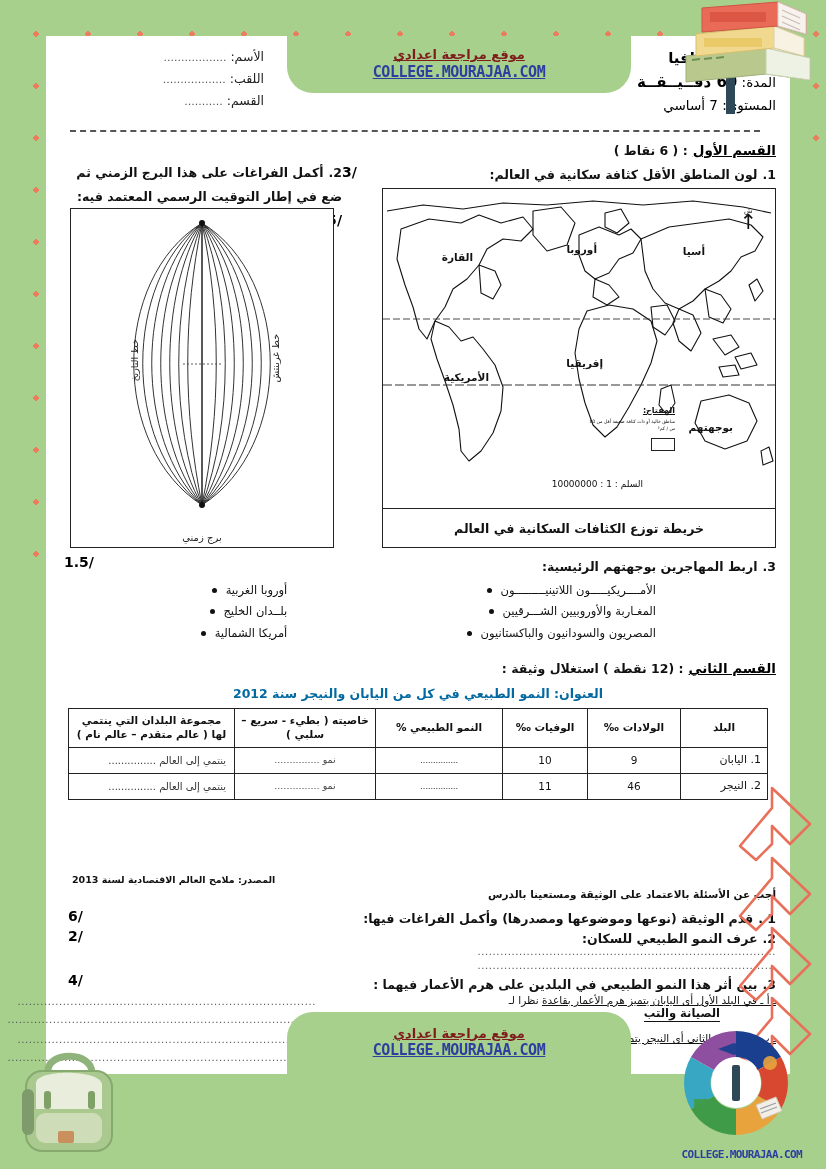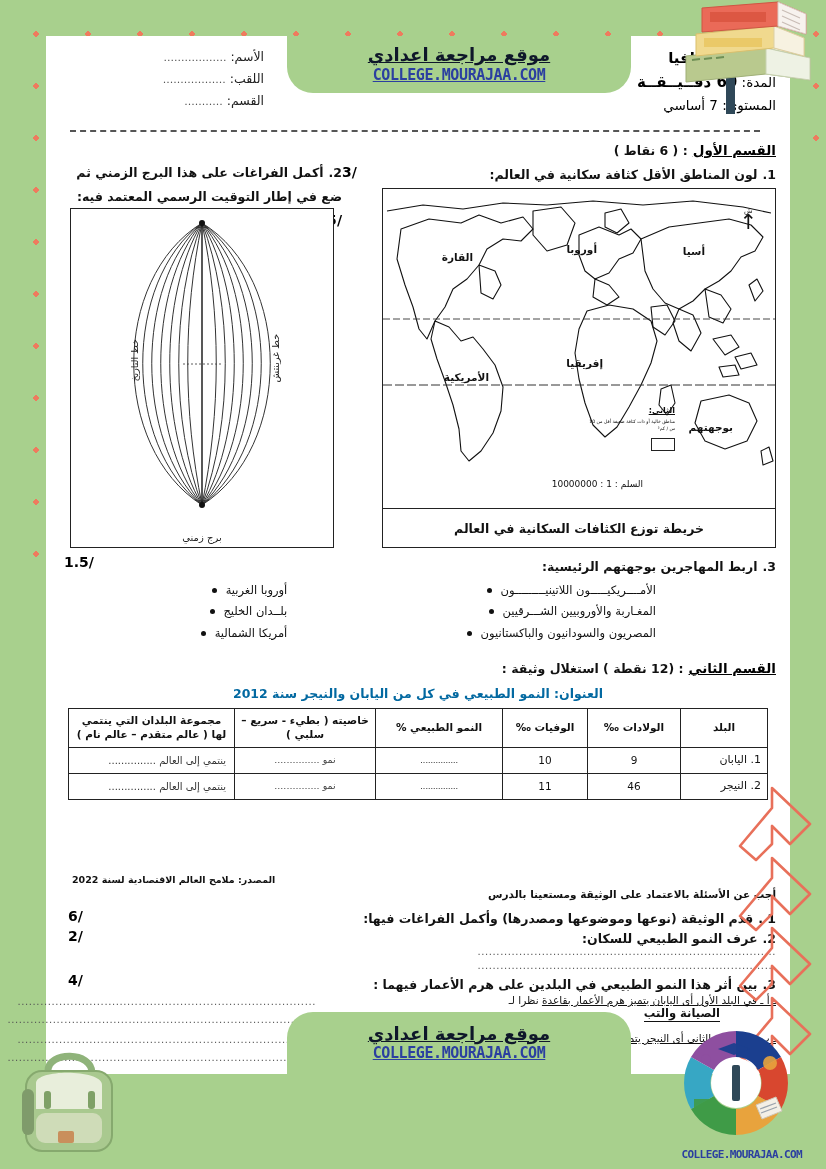--- a/index.html
+++ b/index.html
@@ -28,21 +28,21 @@
   }
 
   
   .top-tab{
     position:absolute;left:241px;top:0;width:344px;height:57px;
     background:#a8d08d;border-radius:0 0 26px 26px;
     display:flex;flex-direction:column;align-items:center;justify-content:center;
     z-index:7;
   }
   .brand-ar{
-    font-size:18px;font-weight:bold;color:#0f172a;text-decoration:underline;
+    font-size:13px;font-weight:bold;color:#7f1d1d;text-decoration:underline;
     line-height:1.15;letter-spacing:.2px;
   }
   .brand-en{
     font-size:15px;font-weight:bold;color:#2b3fa0;text-decoration:underline;
     font-family:"DejaVu Sans Mono","Liberation Mono",monospace;letter-spacing:-.4px;
   }
 
   
   .bot-tab{
     position:absolute;left:241px;bottom:0;width:344px;height:62px;
@@ -347,21 +347,21 @@
       <span class="map-lbl" style="right:302px;top:62px;">القارة</span>
       <span class="map-lbl" style="right:286px;top:182px;">الأمريكية</span>
       <span class="map-lbl" style="right:42px;top:232px;">بوجهتهم</span>
 
       <div class="north">
         <div class="n-lbl">ش</div>
         <div class="n-arrow">↑</div>
       </div>
 
       <div class="map-legend">
-        <div class="lg-t">الثانى:</div>
+        <div class="lg-t">المفتاح:</div>
         <div>
           <span class="lg-x">مناطق خالية أو ذات كثافة ضعيفة أقل من 10 س / كم²</span>
           <span class="lg-b"></span>
         </div>
       </div>
       <div class="map-scale">السلم : 1 : 10000000</div>
     </div>
     <div class="map-cap">خريطة توزع الكثافات السكانية في العالم</div>
   </div>
 
@@ -433,21 +433,21 @@
         <td class="name">2. النيجر</td>
         <td>46</td>
         <td>11</td>
         <td class="fill">...............</td>
         <td class="fill">نمو ...............</td>
         <td class="grp">ينتمي إلى العالم ...............</td>
       </tr>
     </tbody>
   </table>
 
-  <div id="src">المصدر: ملامح العالم الاقتصادية لسنة 2022</div>
+  <div id="src">المصدر: ملامح العالم الاقتصادية لسنة 2013</div>
   <div id="instr">أجب عن الأسئلة بالاعتماد على الوثيقة ومستعينا بالدرس</div>
 
   <div id="q21">
     <span class="q">1 .</span>
     <span class="q">قدم الوثيقة (نوعها وموضوعها ومصدرها) وأكمل الفراغات فيها:</span>
   </div>
   <div id="q21-mark" class="mark">/6</div>
 
   <div id="q22">
     <span class="q">2.</span>

